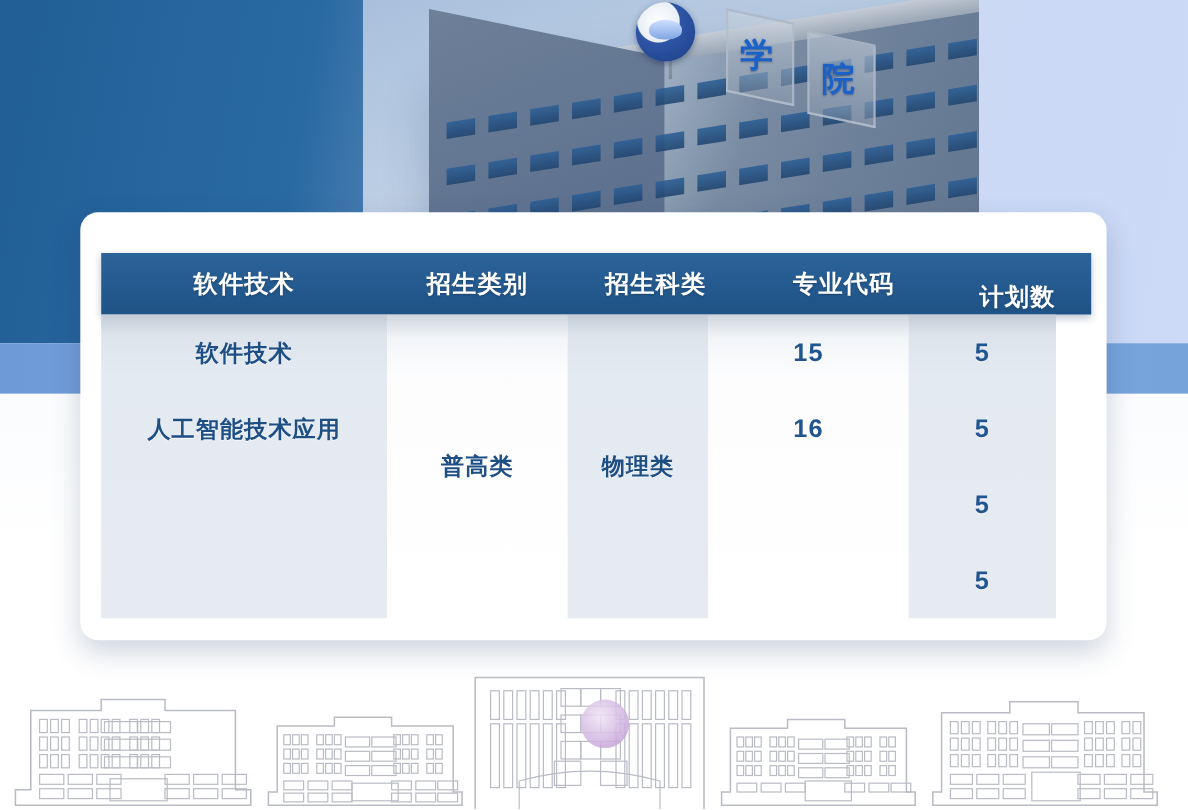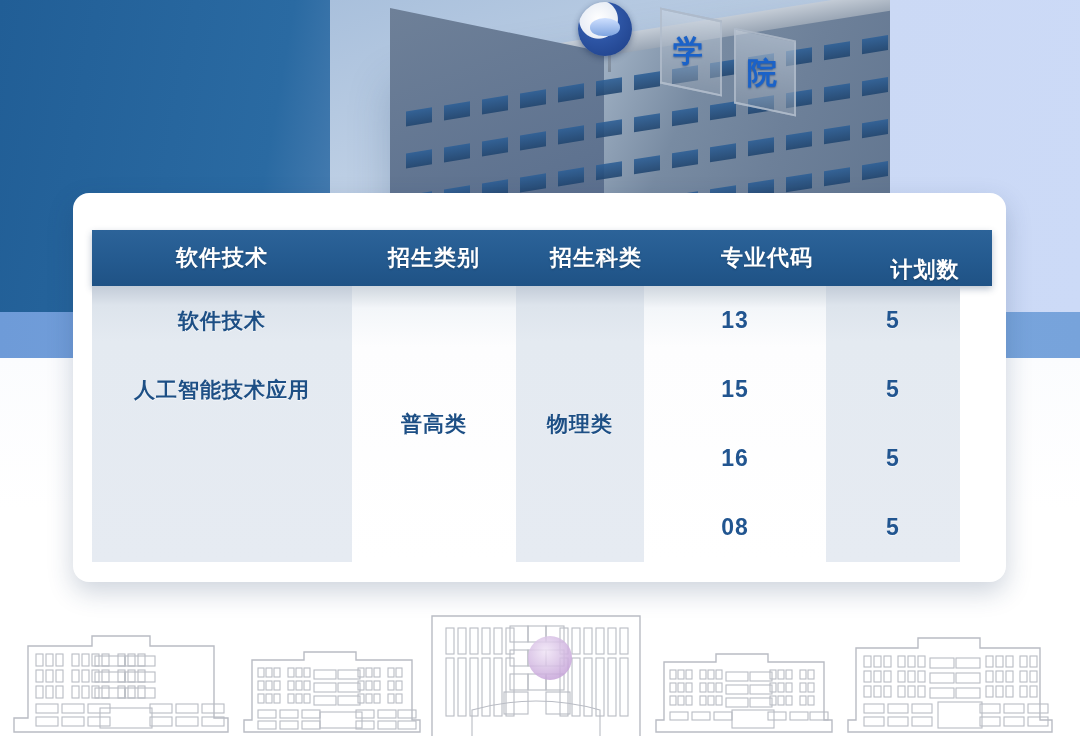--- a/index.html
+++ b/index.html
@@ -244,24 +244,22 @@
           <div class="cell">软件技术</div>
           <div class="cell">人工智能技术应用</div>
         </div>
         <div class="col col-plain" style="width: 164px;">
           <div class="cell merged">普高类</div>
         </div>
         <div class="col col-tint" style="width: 128px;">
           <div class="cell merged">物理类</div>
         </div>
         <div class="col col-plain" style="width: 182px;">
-          <div class="cell num">13</div>
           <div class="cell num">15</div>
           <div class="cell num">16</div>
-          <div class="cell num">08</div>
         </div>
         <div class="col col-tint" style="width: 134px;">
           <div class="cell num">5</div>
           <div class="cell num">5</div>
           <div class="cell num">5</div>
           <div class="cell num">5</div>
         </div>
       </div>
   </div>
 

